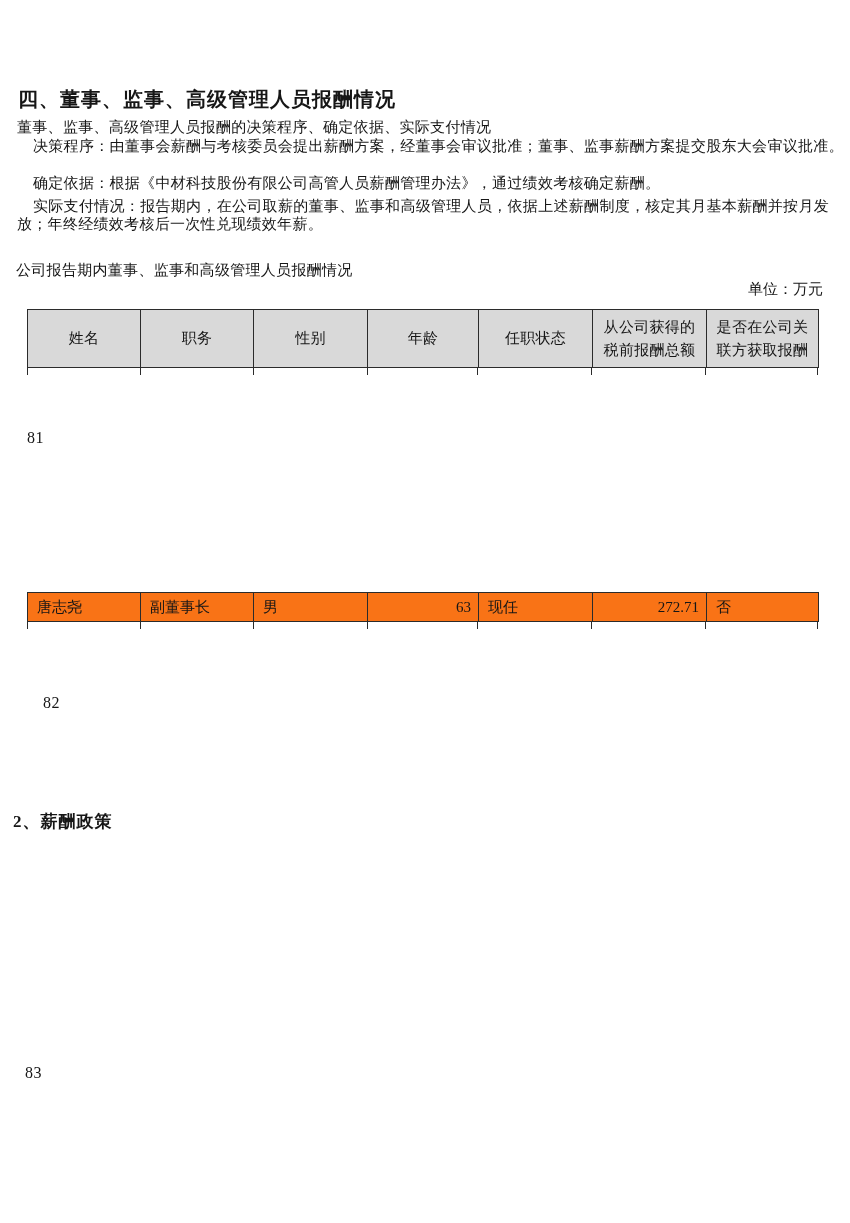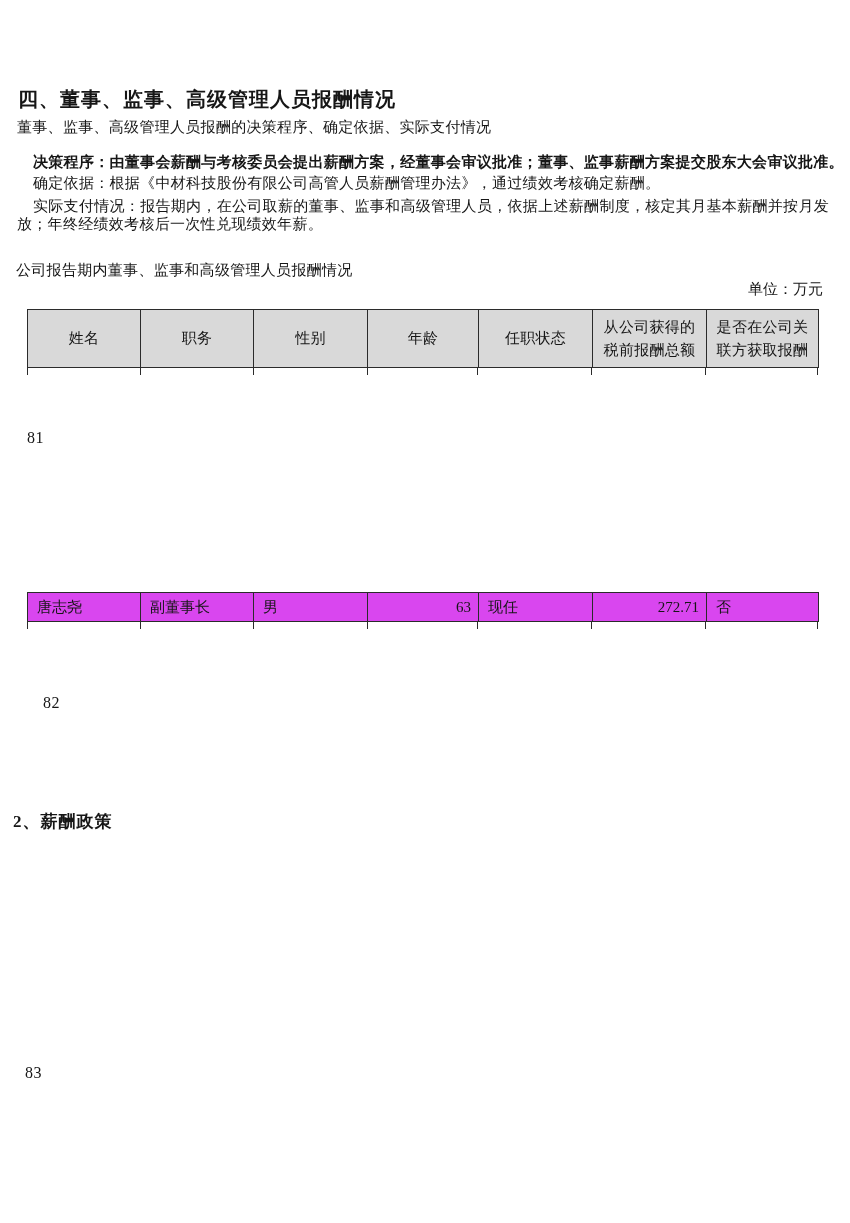--- a/index.html
+++ b/index.html
@@ -22,21 +22,21 @@
     white-space:nowrap;
     margin-top:26px;
   }
   .body-line{
     font-size:15px;
     line-height:20px;
     white-space:nowrap;
     letter-spacing:0.3px;
   }
   .intro-line{left:17px; top:117px;}
-  .para-decision{left:17px; top:152px; text-indent:16px;font-weight:bold;}
+  .para-decision{left:17px; top:136px; text-indent:16px;}
   .para-basis{left:17px; top:173px; text-indent:16px;}
   .para-payment{
     left:17px; top:197px; width:812px;
     font-size:15px; line-height:18px;
     text-indent:16px;
     text-align:justify;
     letter-spacing:0.3px;
   }
   .table-caption{left:16px; top:260px;}
   .unit-label{left:17px; top:280px; width:806px; text-align:right; font-size:15px; white-space:nowrap;}
@@ -59,21 +59,21 @@
     text-align:center;
     vertical-align:middle;
     height:57px;
     line-height:23px;
     letter-spacing:0.3px;
   }
   .row-tbl{left:27px; top:592px;}
   .row-tbl td{
     height:28px;
     vertical-align:middle;
-    background:#d946ef;
+    background:#f97316;
   }
   .al{text-align:left; padding-left:9px !important; padding-right:4px !important;}
   .ar{text-align:right; padding-right:7px !important; padding-left:4px !important;}
 
   .stubs{
     left:27px;
     width:791px;
     height:7px;
     display:flex;
   }

